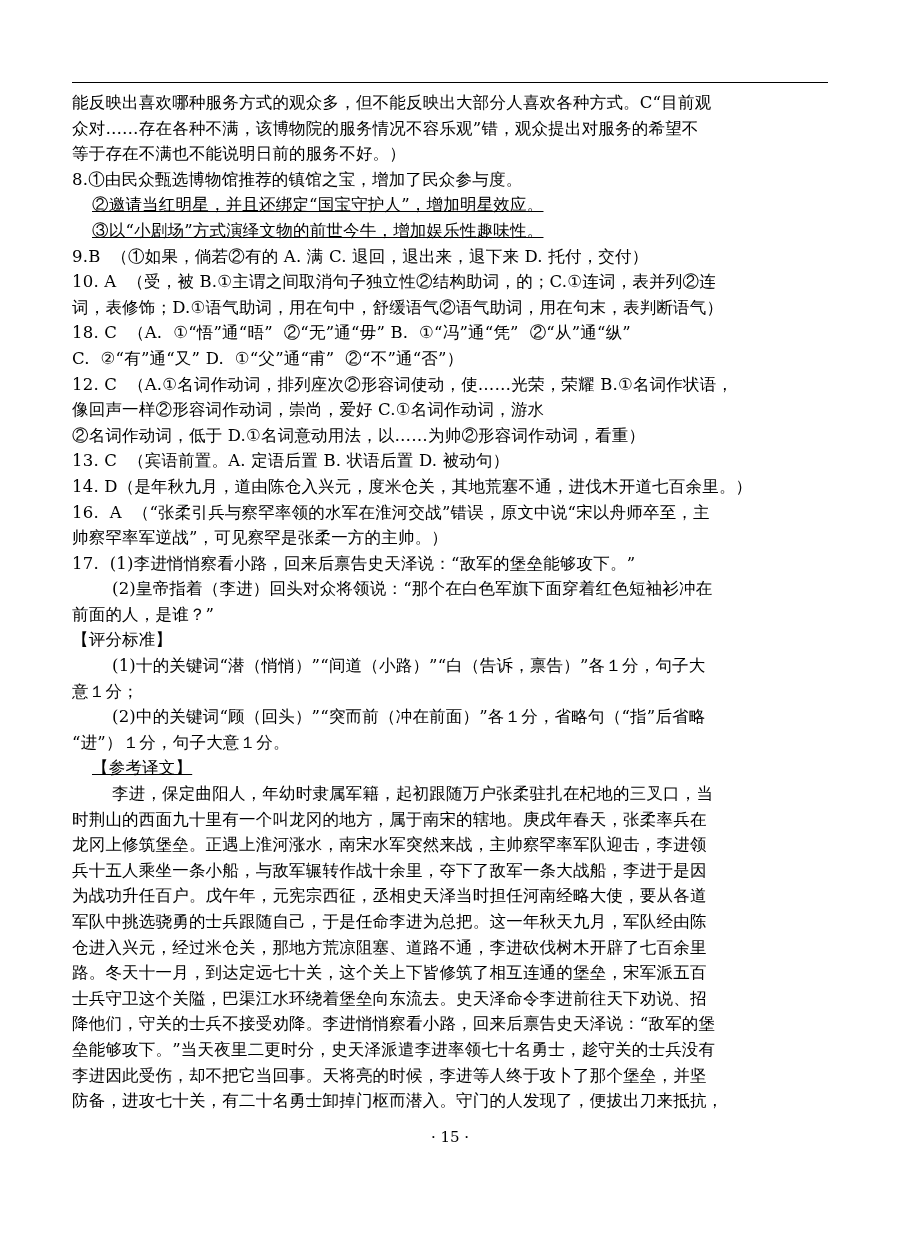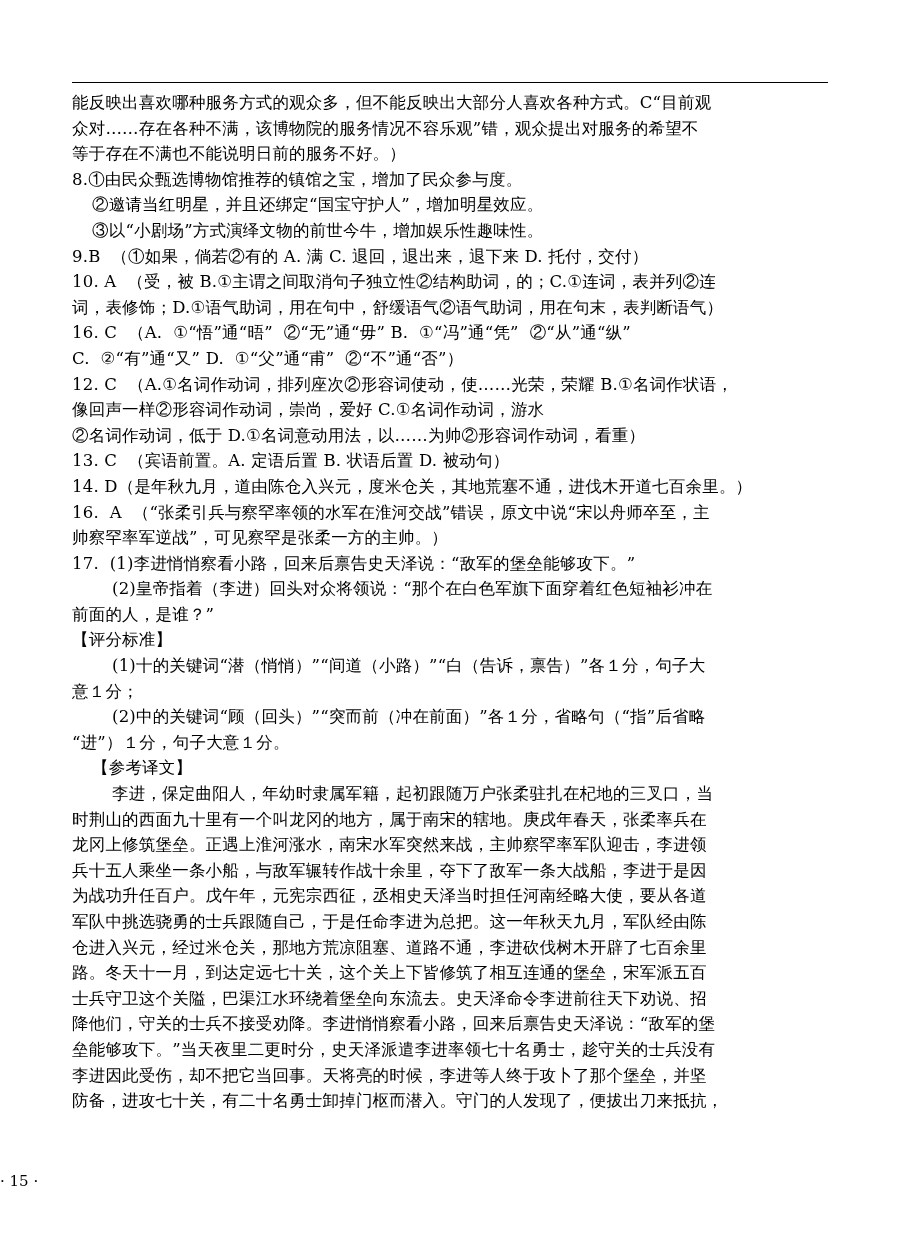--- a/index.html
+++ b/index.html
@@ -38,27 +38,28 @@
   }
   .line {
     font-size: 16.5px;
     line-height: 25.6px;
     letter-spacing: 0.2px;
     white-space: pre-wrap;
     word-break: break-all;
     text-align: justify;
     margin: 0;
   }
-  .indent-em1 { padding-left: 20px; }
+  .indent-em1 { padding-left: 20px; text-decoration: underline; }
   .indent-em2 { padding-left: 40px; }
   .footer {
     position: absolute;
     left: 0;
-    top: 1172px;
+    top: 1128px;
     width: 900px;
+    text-align: center;
     font-size: 15px;
     font-family: "DejaVu Serif", "Liberation Serif", serif;
   }
 </style>
 </head>
 <body>
 
 <div class="page">
 
   <div class="top-rule"></div>
@@ -66,21 +67,21 @@
   <div class="content">
     <p class="line">能反映出喜欢哪种服务方式的观众多，但不能反映出大部分人喜欢各种方式。C“目前观</p>
     <p class="line">众对……存在各种不满，该博物院的服务情况不容乐观”错，观众提出对服务的希望不</p>
     <p class="line">等于存在不满也不能说明日前的服务不好。）</p>
     <p class="line">8.①由民众甄选博物馆推荐的镇馆之宝，增加了民众参与度。</p>
     <p class="line indent-em1">②邀请当红明星，并且还绑定“国宝守护人”，增加明星效应。</p>
     <p class="line indent-em1">③以“小剧场”方式演绎文物的前世今牛，增加娱乐性趣味性。</p>
     <p class="line">9.B  （①如果，倘若②有的 A. 满 C. 退回，退出来，退下来 D. 托付，交付）</p>
     <p class="line">10. A  （受，被 B.①主谓之间取消句子独立性②结构助词，的；C.①连词，表并列②连</p>
     <p class="line">词，表修饰；D.①语气助词，用在句中，舒缓语气②语气助词，用在句末，表判断语气）</p>
-    <p class="line">16. C  （A.  ①“悟”通“晤”  ②“无”通“毋” B.  ①“冯”通“凭”  ②“从”通“纵”</p>
+    <p class="line">18. C  （A.  ①“悟”通“晤”  ②“无”通“毋” B.  ①“冯”通“凭”  ②“从”通“纵”</p>
     <p class="line">C.  ②“有”通“又” D.  ①“父”通“甫”  ②“不”通“否”）</p>
     <p class="line">12. C  （A.①名词作动词，排列座次②形容词使动，使……光荣，荣耀 B.①名词作状语，</p>
     <p class="line">像回声一样②形容词作动词，崇尚，爱好 C.①名词作动词，游水</p>
     <p class="line">②名词作动词，低于 D.①名词意动用法，以……为帅②形容词作动词，看重）</p>
     <p class="line">13. C  （宾语前置。A. 定语后置 B. 状语后置 D. 被动句）</p>
     <p class="line">14. D（是年秋九月，道由陈仓入兴元，度米仓关，其地荒塞不通，进伐木开道七百余里。）</p>
     <p class="line">16.  A  （“张柔引兵与察罕率领的水军在淮河交战”错误，原文中说“宋以舟师卒至，主</p>
     <p class="line">帅察罕率军逆战”，可见察罕是张柔一方的主帅。）</p>
     <p class="line">17.  (1)李进悄悄察看小路，回来后禀告史天泽说：“敌军的堡垒能够攻下。”</p>
     <p class="line indent-em2">(2)皇帝指着（李进）回头对众将领说：“那个在白色军旗下面穿着红色短袖衫冲在</p>

